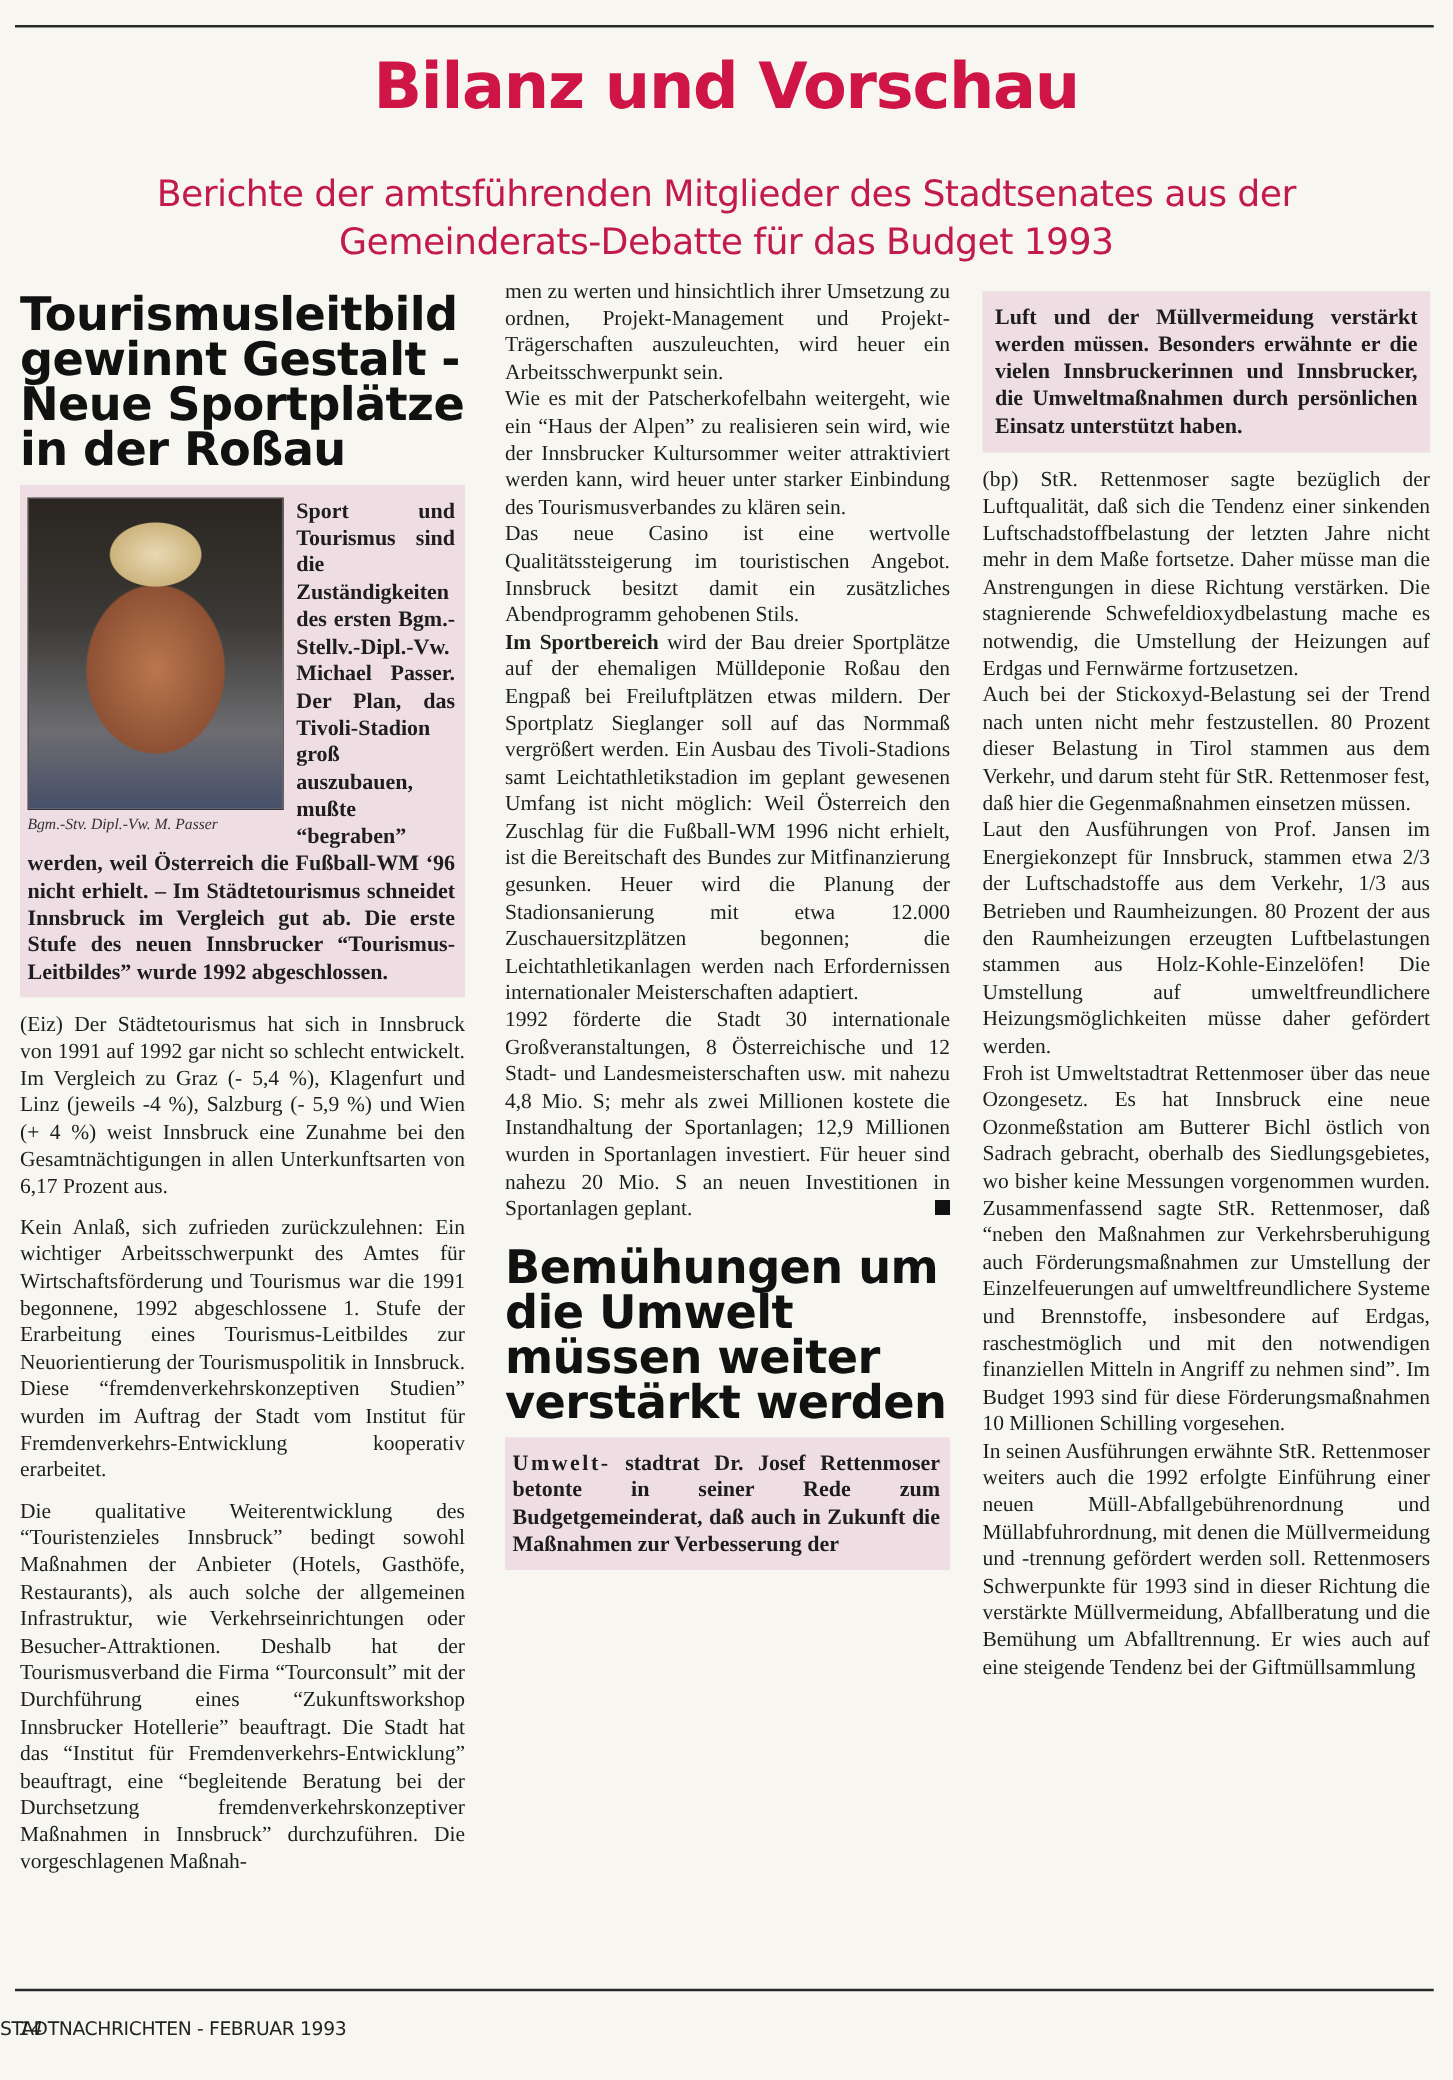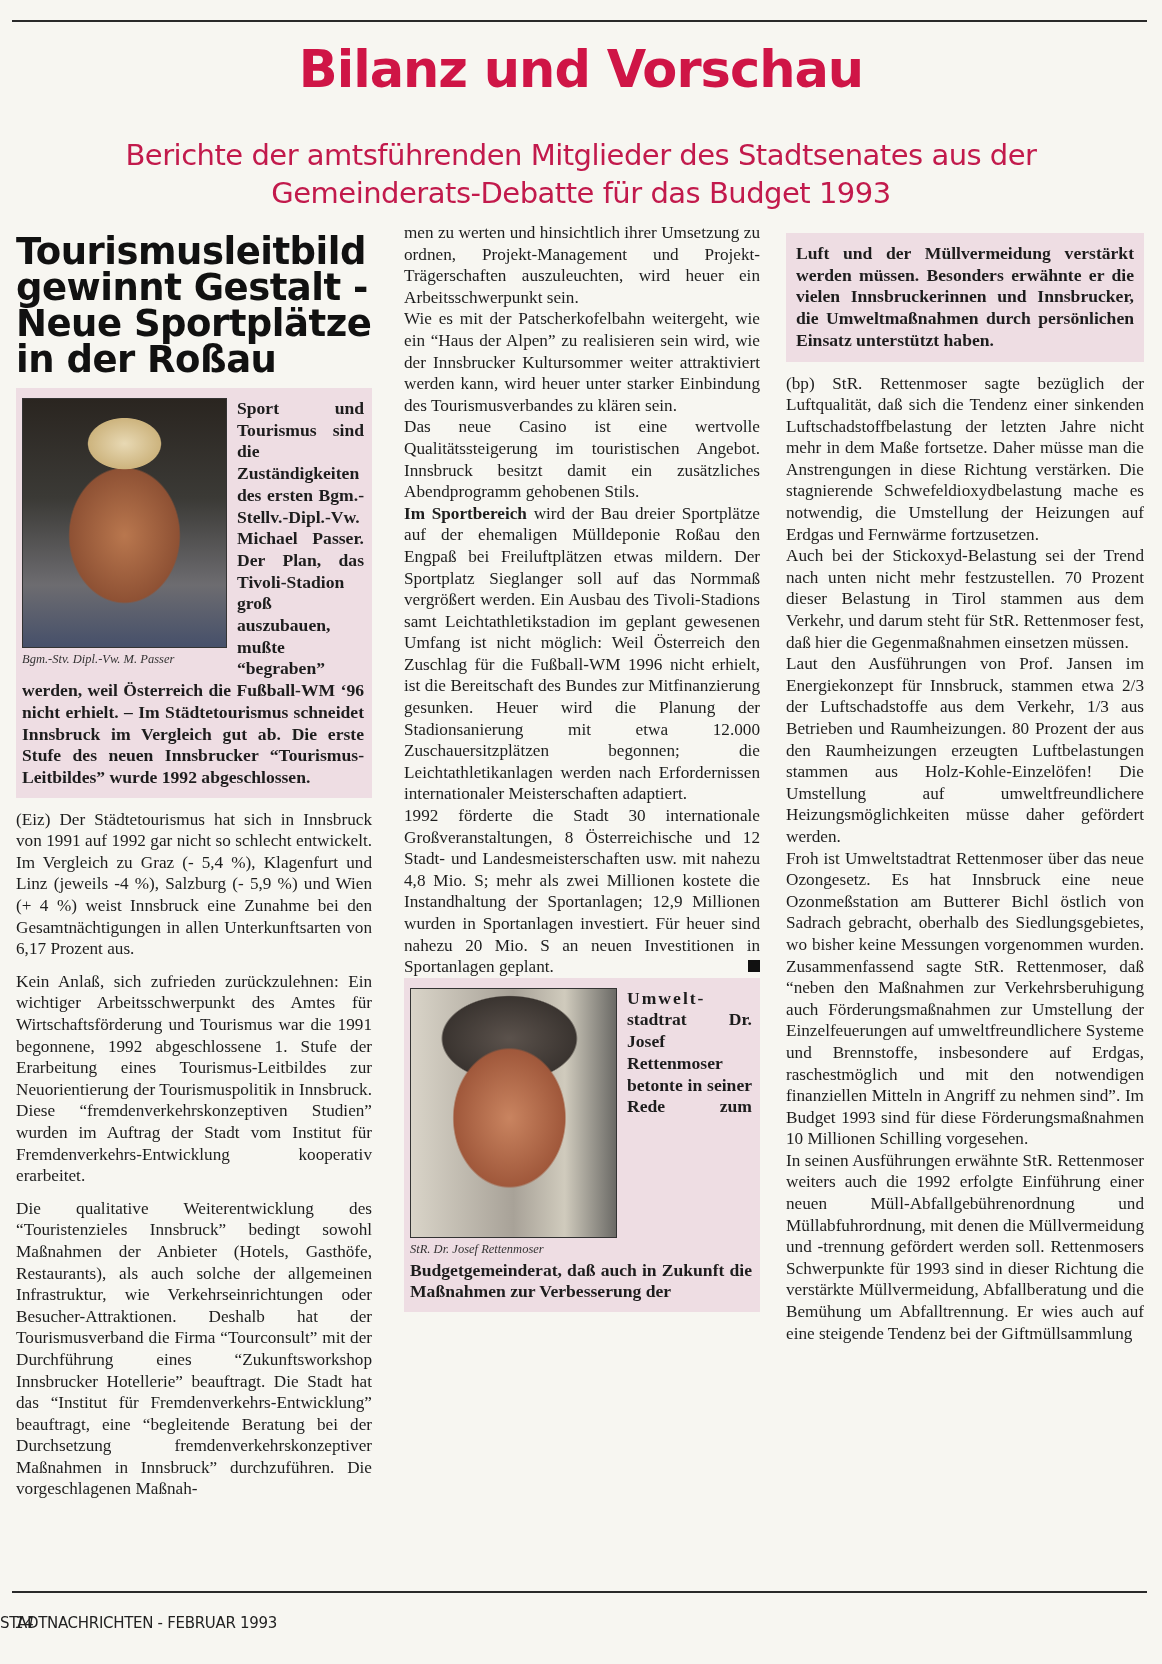--- a/index.html
+++ b/index.html
@@ -63,35 +63,32 @@
   <p class="gap">Die qualitative Weiterentwicklung des “Touristenzieles Innsbruck” bedingt sowohl Maßnahmen der Anbieter (Hotels, Gasthöfe, Restaurants), als auch solche der allgemeinen Infrastruktur, wie Verkehrseinrichtungen oder Besucher-Attraktionen. Deshalb hat der Tourismusverband die Firma “Tourconsult” mit der Durchführung eines “Zukunftsworkshop Innsbrucker Hotellerie” beauftragt. Die Stadt hat das “Institut für Fremdenverkehrs-Entwicklung” beauftragt, eine “begleitende Beratung bei der Durchsetzung fremdenverkehrskonzeptiver Maßnahmen in Innsbruck” durchzuführen. Die vorgeschlagenen Maßnah-</p>
 </div>
 
 <div class="col col2">
   <p>men zu werten und hinsichtlich ihrer Umsetzung zu ordnen, Projekt-Management und Projekt-Trägerschaften auszuleuchten, wird heuer ein Arbeitsschwerpunkt sein.</p>
   <p>Wie es mit der Patscherkofelbahn weitergeht, wie ein “Haus der Alpen” zu realisieren sein wird, wie der Innsbrucker Kultursommer weiter attraktiviert werden kann, wird heuer unter starker Einbindung des Tourismusverbandes zu klären sein.</p>
   <p>Das neue Casino ist eine wertvolle Qualitätssteigerung im touristischen Angebot. Innsbruck besitzt damit ein zusätzliches Abendprogramm gehobenen Stils.</p>
   <p><b>Im Sportbereich</b> <span>wird der Bau dreier Sportplätze auf der ehemaligen Mülldeponie Roßau den Engpaß bei Freiluftplätzen etwas mildern. Der Sportplatz Sieglanger soll auf das Normmaß vergrößert werden. Ein Ausbau des Tivoli-Stadions samt Leichtathletikstadion im geplant gewesenen Umfang ist nicht möglich: Weil Österreich den Zuschlag für die Fußball-WM 1996 nicht erhielt, ist die Bereitschaft des Bundes zur Mitfinanzierung gesunken. Heuer wird die Planung der Stadionsanierung mit etwa 12.000 Zuschauersitzplätzen begonnen; die Leichtathletikanlagen werden nach Erfordernissen internationaler Meisterschaften adaptiert.</span></p>
   <p><span>1992 förderte die Stadt 30 internationale Großveranstaltungen, 8 Österreichische und 12 Stadt- und Landesmeisterschaften usw. mit nahezu 4,8 Mio. S; mehr als zwei Millionen kostete die Instandhaltung der Sportanlagen; 12,9 Millionen wurden in Sportanlagen investiert. Für heuer sind nahezu 20 Mio. S an neuen Investitionen in Sportanlagen geplant.</span><span class="endmark"></span></p>
 
+  <h2 class="headline" style="margin-top:18px;">Bemühungen um die Umwelt müssen weiter verstärkt werden</h2>
   <div class="pinkbox">
-    <div class="photo-wrap">
-      <div class="photo photo2"></div>
-      <div class="caption">StR. Dr. Josef Rettenmoser</div>
-    </div>
     <p class="lead"><span class="spaced">Umwelt-</span> <span>stadtrat Dr. Josef Rettenmoser betonte in seiner Rede zum Budgetgemeinderat, daß auch in Zukunft die Maßnahmen zur Verbesserung der</span></p>
   </div>
 </div>
 
 <div class="col col3">
   <div class="pinkbox" style="padding:10px 10px 10px 10px;">
     <p class="lead">Luft und der Müllvermeidung verstärkt werden müssen. Besonders erwähnte er die vielen Innsbruckerinnen und Innsbrucker, die Umweltmaßnahmen durch persönlichen Einsatz unterstützt haben.</p>
   </div>
   <p class="gap">(bp) StR. Rettenmoser sagte bezüglich der Luftqualität, daß sich die Tendenz einer sinkenden Luftschadstoffbelastung der letzten Jahre nicht mehr in dem Maße fortsetze. Daher müsse man die Anstrengungen in diese Richtung verstärken. Die stagnierende Schwefeldioxydbelastung mache es notwendig, die Umstellung der Heizungen auf Erdgas und Fernwärme fortzusetzen.</p>
-  <p>Auch bei der Stickoxyd-Belastung sei der Trend nach unten nicht mehr festzustellen. 70 Prozent dieser Belastung in Tirol stammen aus dem Verkehr, und darum steht für StR. Rettenmoser fest, daß hier die Gegenmaßnahmen einsetzen müssen.</p>
+  <p>Auch bei der Stickoxyd-Belastung sei der Trend nach unten nicht mehr festzustellen. 80 Prozent dieser Belastung in Tirol stammen aus dem Verkehr, und darum steht für StR. Rettenmoser fest, daß hier die Gegenmaßnahmen einsetzen müssen.</p>
   <p>Laut den Ausführungen von Prof. Jansen im Energiekonzept für Innsbruck, stammen etwa 2/3 der Luftschadstoffe aus dem Verkehr, 1/3 aus Betrieben und Raumheizungen. 80 Prozent der aus den Raumheizungen erzeugten Luftbelastungen stammen aus Holz-Kohle-Einzelöfen! Die Umstellung auf umweltfreundlichere Heizungsmöglichkeiten müsse daher gefördert werden.</p>
   <p>Froh ist Umweltstadtrat Rettenmoser über das neue Ozongesetz. Es hat Innsbruck eine neue Ozonmeßstation am Butterer Bichl östlich von Sadrach gebracht, oberhalb des Siedlungsgebietes, wo bisher keine Messungen vorgenommen wurden. Zusammenfassend sagte StR. Rettenmoser, daß “neben den Maßnahmen zur Verkehrsberuhigung auch Förderungsmaßnahmen zur Umstellung der Einzelfeuerungen auf umweltfreundlichere Systeme und Brennstoffe, insbesondere auf Erdgas, raschestmöglich und mit den notwendigen finanziellen Mitteln in Angriff zu nehmen sind”. Im Budget 1993 sind für diese Förderungsmaßnahmen 10 Millionen Schilling vorgesehen.</p>
   <p>In seinen Ausführungen erwähnte StR. Rettenmoser weiters auch die 1992 erfolgte Einführung einer neuen Müll-Abfallgebührenordnung und Müllabfuhrordnung, mit denen die Müllvermeidung und -trennung gefördert werden soll. Rettenmosers Schwerpunkte für 1993 sind in dieser Richtung die verstärkte Müllvermeidung, Abfallberatung und die Bemühung um Abfalltrennung. Er wies auch auf eine steigende Tendenz bei der Giftmüllsammlung</p>
 </div>
 
 <div class="rule-bottom"></div>
 <div class="footer-page">14</div>
 <div class="footer-title">STADTNACHRICHTEN - FEBRUAR 1993</div>
 
 </body></html>

